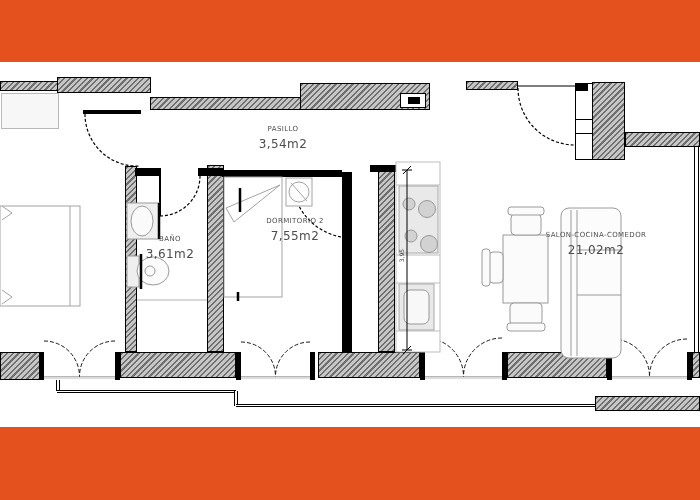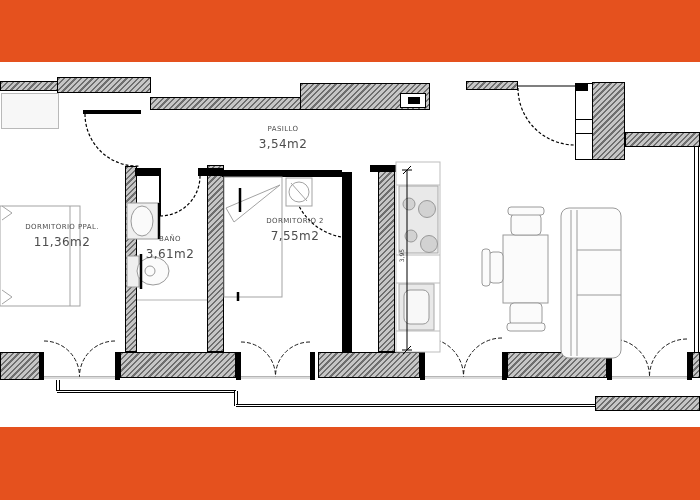--- a/index.html
+++ b/index.html
@@ -180,32 +180,32 @@
 
     <g stroke="#9a9a9a" fill="#fcfcfc" stroke-width="1">
       <rect x="561" y="208" width="60" height="150" rx="8"></rect>
       <line x1="571" y1="210" x2="571" y2="356"></line>
       <line x1="577" y1="210" x2="577" y2="356"></line>
       <line x1="577" y1="250" x2="621" y2="250"></line>
       <line x1="577" y1="295" x2="621" y2="295"></line>
     </g>
   </svg>
 
-  <div class="lbl" style="left:62px;top:237px">
-    <span>DORMITORIO PPAL.</span>
-    <span class="area">11,36m2</span>
-  </div>
   <div class="lbl" style="left:170px;top:249px">
     <span>BAÑO</span>
     <span class="area">3,61m2</span>
   </div>
   <div class="lbl" style="left:295px;top:231px">
     <span>DORMITORIO 2</span>
     <span class="area">7,55m2</span>
   </div>
   <div class="lbl" style="left:283px;top:139px">
     <span>PASILLO</span>
     <span class="area">3,54m2</span>
   </div>
+  <div class="lbl" style="left:596px;top:245px">
+    <span>SALON-COCINA-COMEDOR</span>
+    <span class="area">21,02m2</span>
+  </div>
 
   <div class="dim" style="left:395px;top:252px">3,95</div>
 
 </div>
 
 </body></html>

